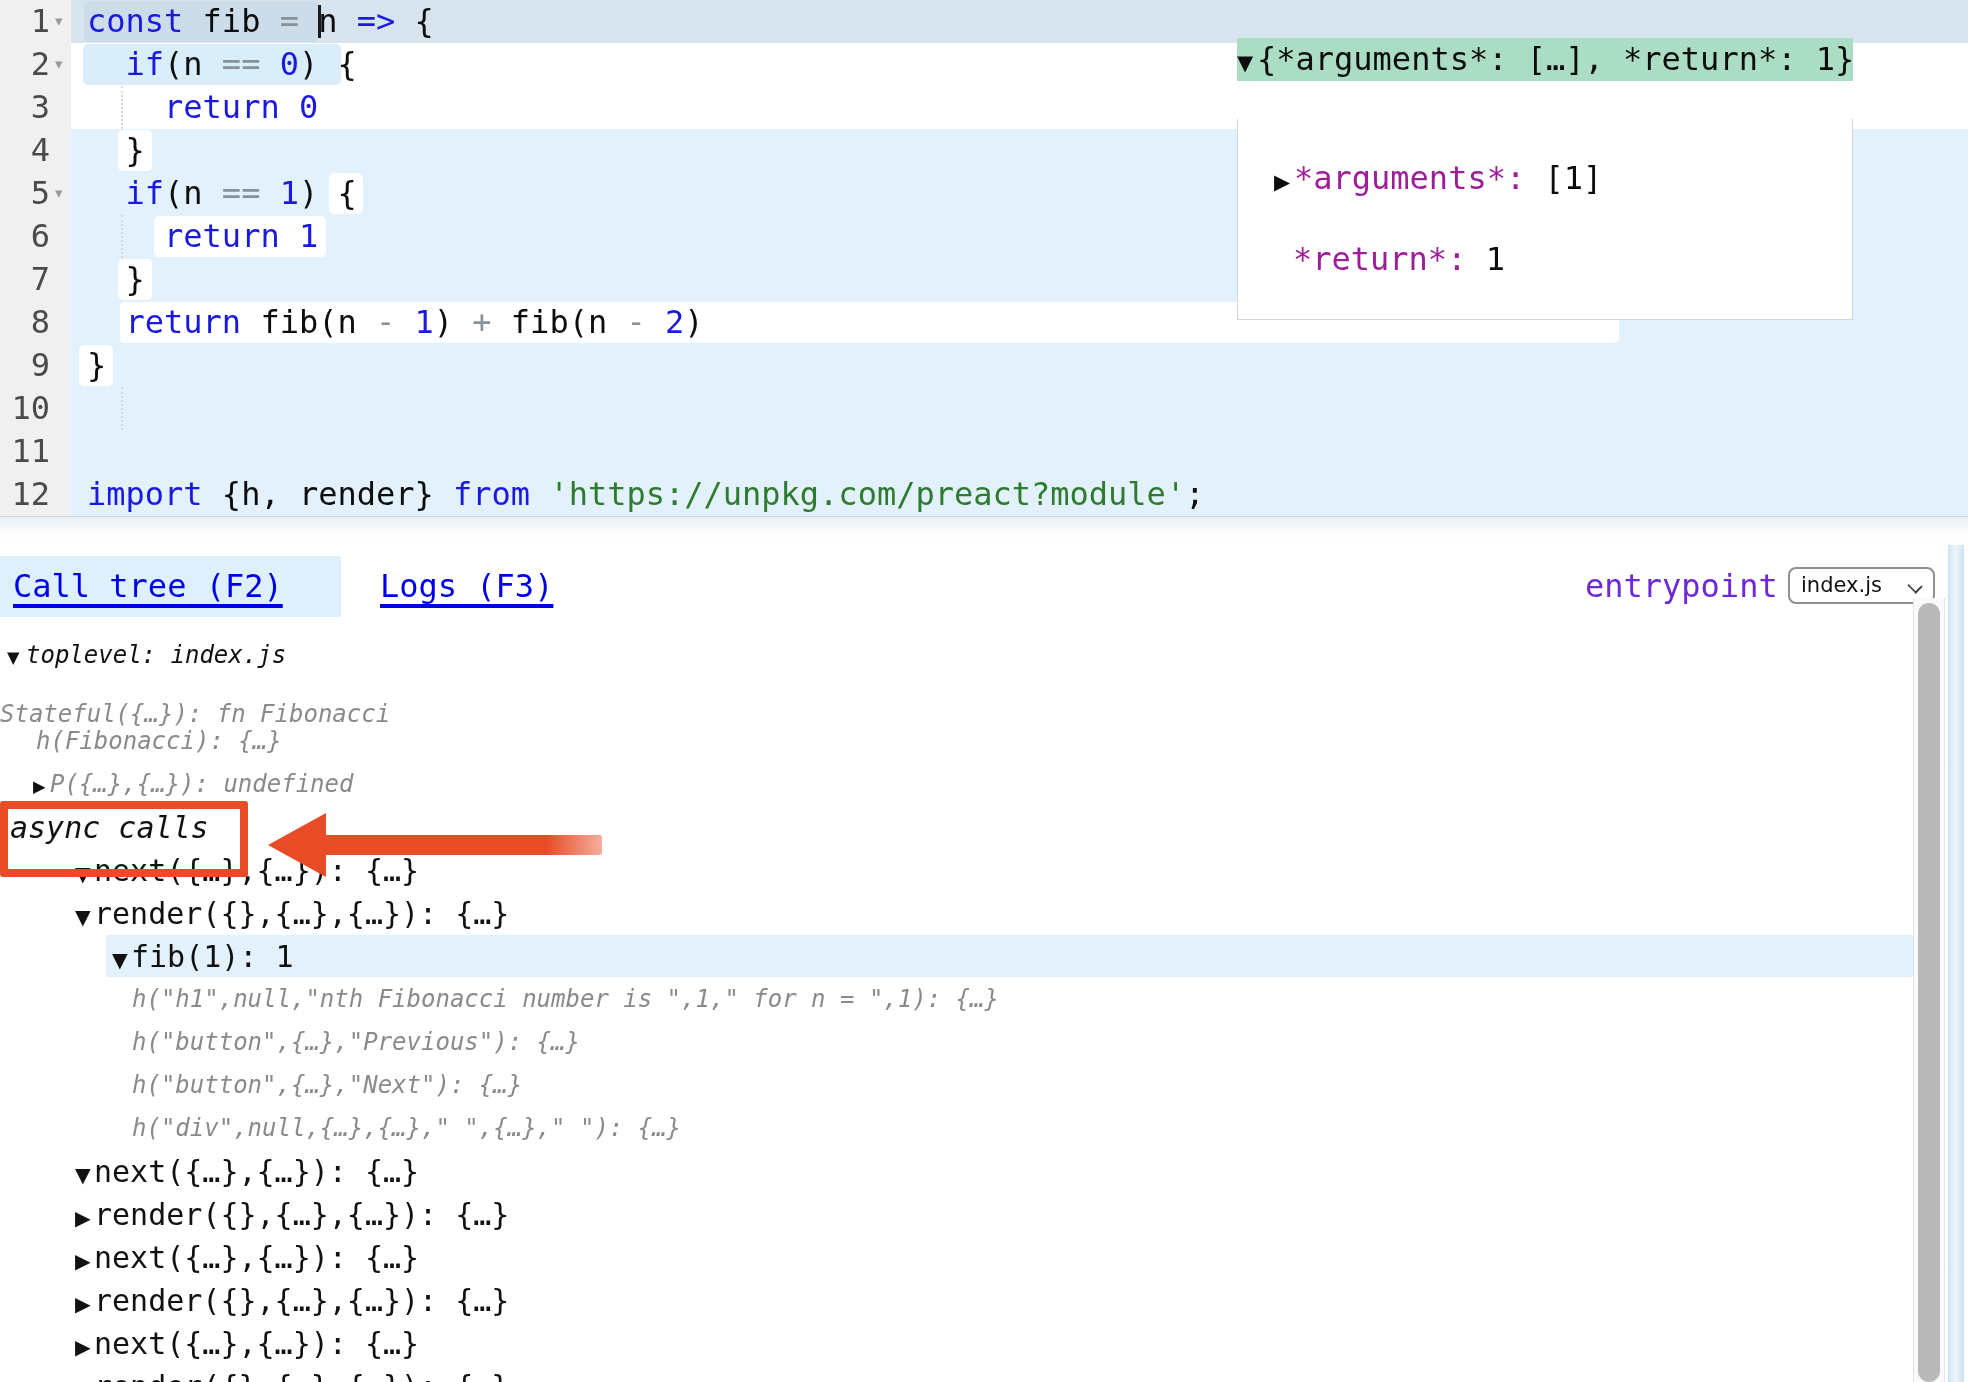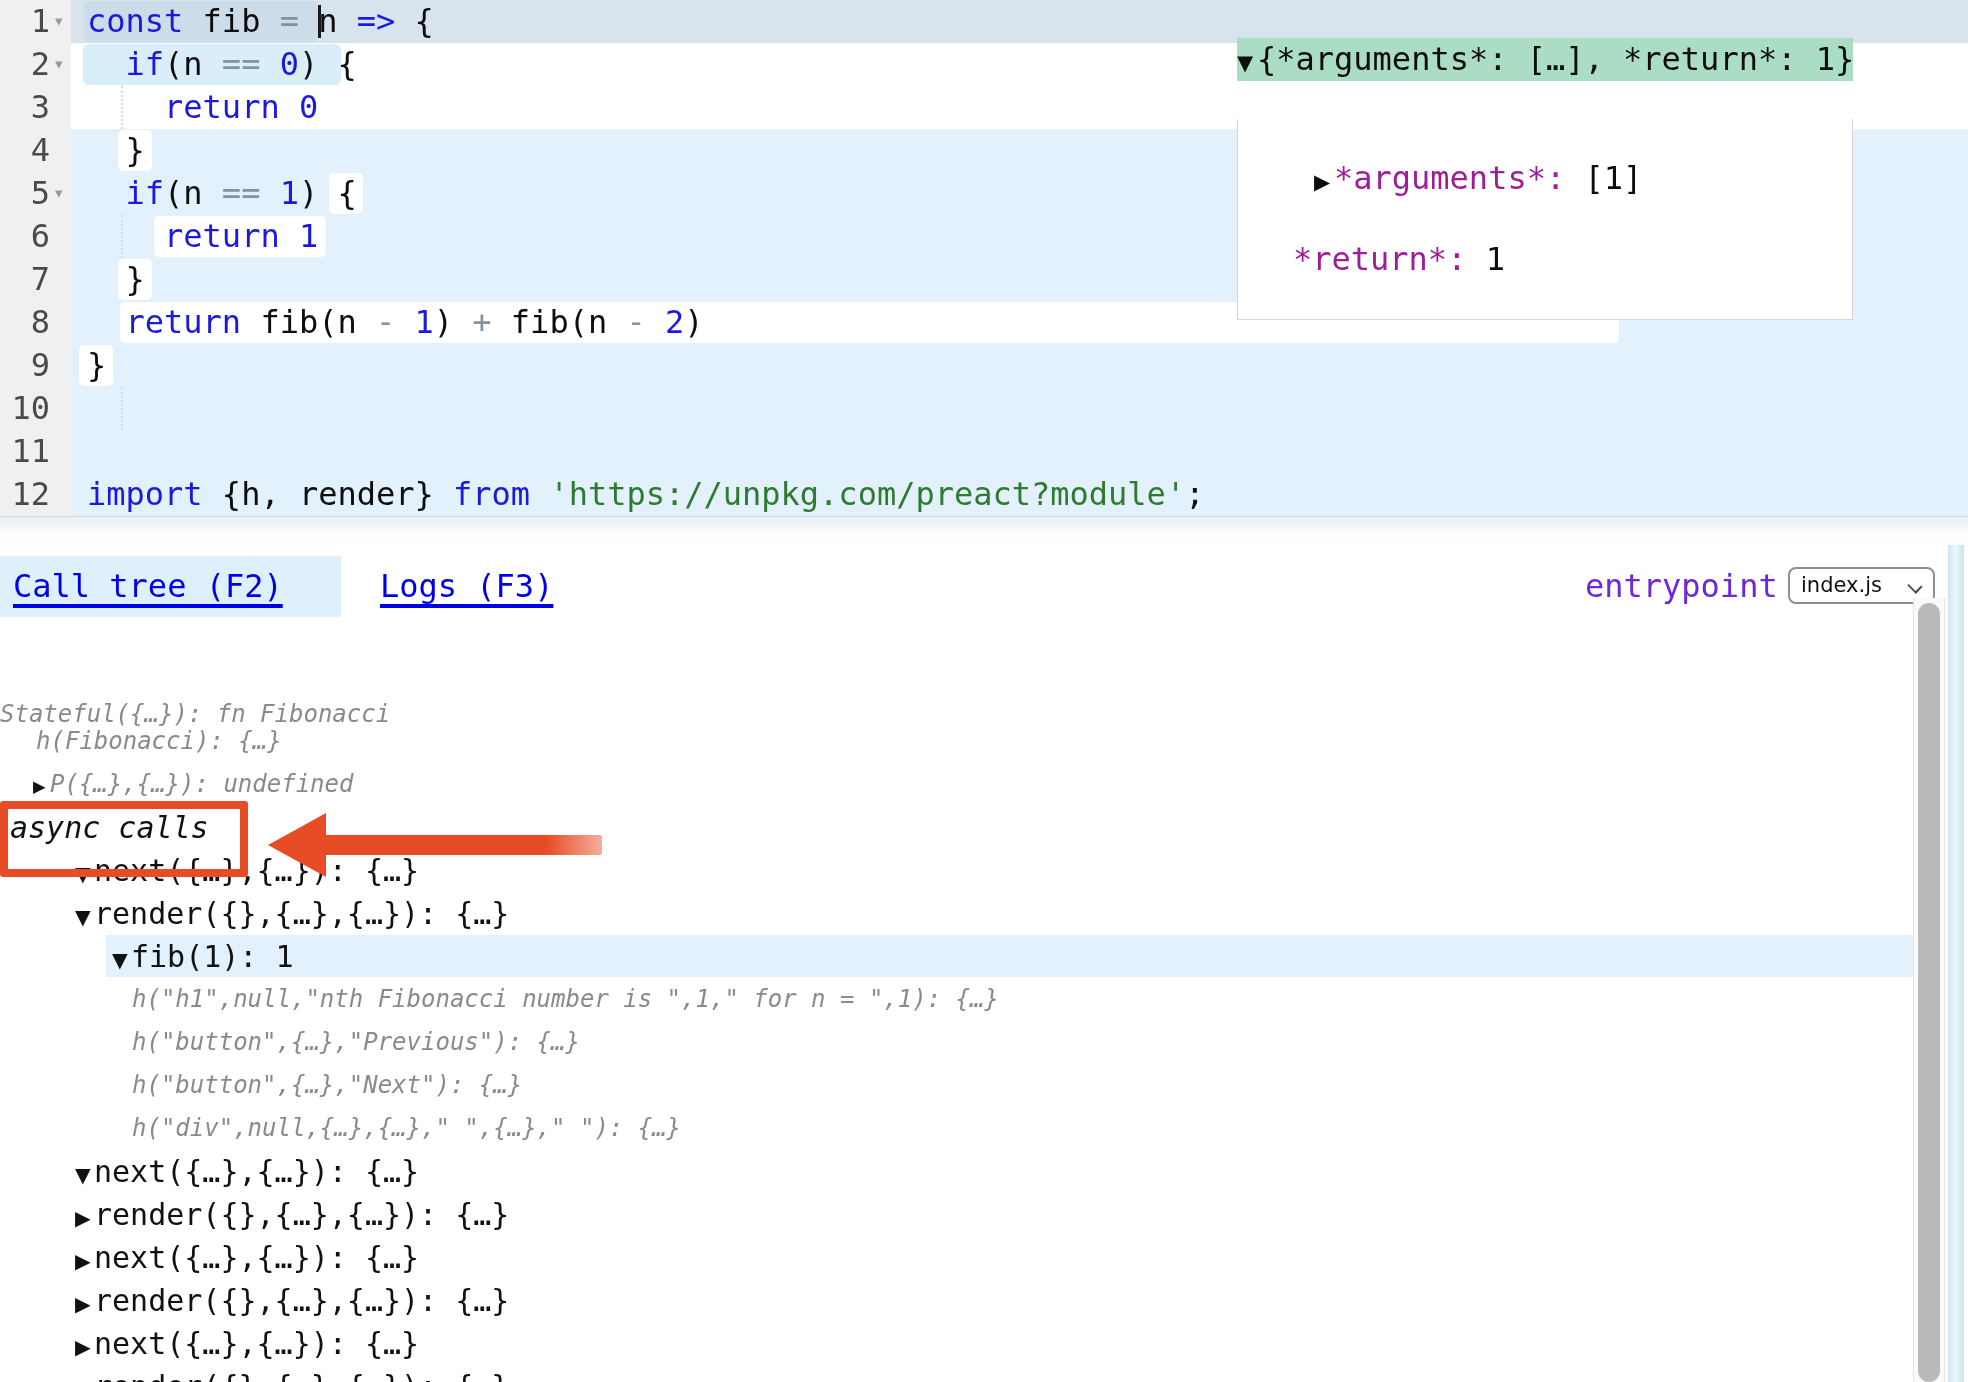--- a/index.html
+++ b/index.html
@@ -18,21 +18,21 @@
   .cursor{position:absolute;top:5px;width:3px;height:33px;background:#1a1a1a;z-index:3;}
   .k{color:#1a1adf}.n{color:#1a1adf}.o{color:#85929e}.c{color:#5a7d69}.s{color:#2e7b30}.p{color:#0d0d0d}
   #divider{position:absolute;left:0;top:516px;width:1968px;height:29px;border-top:1px solid #d2d7da;
            background:linear-gradient(#e9eff3,#fdfdfe 60%,#ffffff);}
 
   
   #tooltip{position:absolute;left:1237px;top:0;width:616px;z-index:20;white-space:pre;}
   .tt-head{height:43px;font:32px/43px "DejaVu Sans Mono","Liberation Mono",monospace;color:#0d0d0d;}
   .tt-body{background:#fff;border:1px solid #d5d5d5;border-top:none;}
   .tt-row{height:43px;font:32px/43px "DejaVu Sans Mono","Liberation Mono",monospace;color:#0d0d0d;}
-  .tt-row.r2{padding-left:48px;margin-left:28px;}
+  .tt-row.r2{padding-left:36px;}
   .tt-row.r3{padding-left:55px;}
   .tt-arrow{display:inline-block;width:20px;font-family:"DejaVu Sans",sans-serif;font-size:21px;}
   .purple{color:#9e1d98;}
 
   
   #panel{position:absolute;left:0;top:545px;width:1968px;height:837px;background:#fff;}
   #tab-calltree{position:absolute;left:0;top:11px;width:341px;height:61px;background:#ddf0fb;
        font:32px/61px "DejaVu Sans Mono","Liberation Mono",monospace;padding-left:13px;box-sizing:border-box;}
   #tab-calltree span,#tab-logs span{color:#0000e6;text-decoration:underline;text-decoration-thickness:4px;text-underline-offset:7px;cursor:pointer;}
   #tab-logs{position:absolute;left:380px;top:11px;height:61px;font:32px/61px "DejaVu Sans Mono","Liberation Mono",monospace;}
@@ -152,20 +152,21 @@
     <div id="tab-calltree"><span>Call tree (F2)</span></div>
     <div id="tab-logs"><span>Logs (F3)</span></div>
     <div id="entry-label">entrypoint</div>
     <div id="entry-select">
       <span class="val">index.js</span>
       <span class="chev"></span>
     </div>
 
     <div id="tree-rows">
       <div id="row-highlight"></div>
+    <div class="tr it-black" style="top: 0px; padding-left: 7px;"><span class="arrow" style="width: 19px;">▼</span><span>toplevel: index.js</span></div>
         <div class="tr it-gray" style="top: 59px; "><span>Stateful({…}): fn Fibonacci</span></div>
         <div class="tr it-gray" style="top: 86px; padding-left: 36px;"><span>h(Fibonacci): {…}</span></div>
         <div class="tr it-gray" style="top: 129px; padding-left: 33px;"><span class="arrow" style="width: 17px;">▶</span><span>P({…},{…}): undefined</span></div>
         <div class="tr it-black lg" style="top: 172px; padding-left: 10px;"><span>async calls</span></div>
         <div class="tr up-black" style="top: 215px; padding-left: 75px;"><span class="arrow" style="width: 19px;">▼</span><span>next({…},{…}): {…}</span></div>
         <div class="tr up-black" style="top: 258px; padding-left: 75px;"><span class="arrow" style="width: 19px;">▼</span><span>render({},{…},{…}): {…}</span></div>
         <div class="tr up-black" style="top: 301px; padding-left: 112px;"><span class="arrow" style="width: 19px;">▼</span><span>fib(1): 1</span></div>
         <div class="tr it-gray" style="top: 344px; padding-left: 132px;"><span>h("h1",null,"nth Fibonacci number is ",1," for n = ",1): {…}</span></div>
         <div class="tr it-gray" style="top: 387px; padding-left: 132px;"><span>h("button",{…},"Previous"): {…}</span></div>
         <div class="tr it-gray" style="top: 430px; padding-left: 132px;"><span>h("button",{…},"Next"): {…}</span></div>

